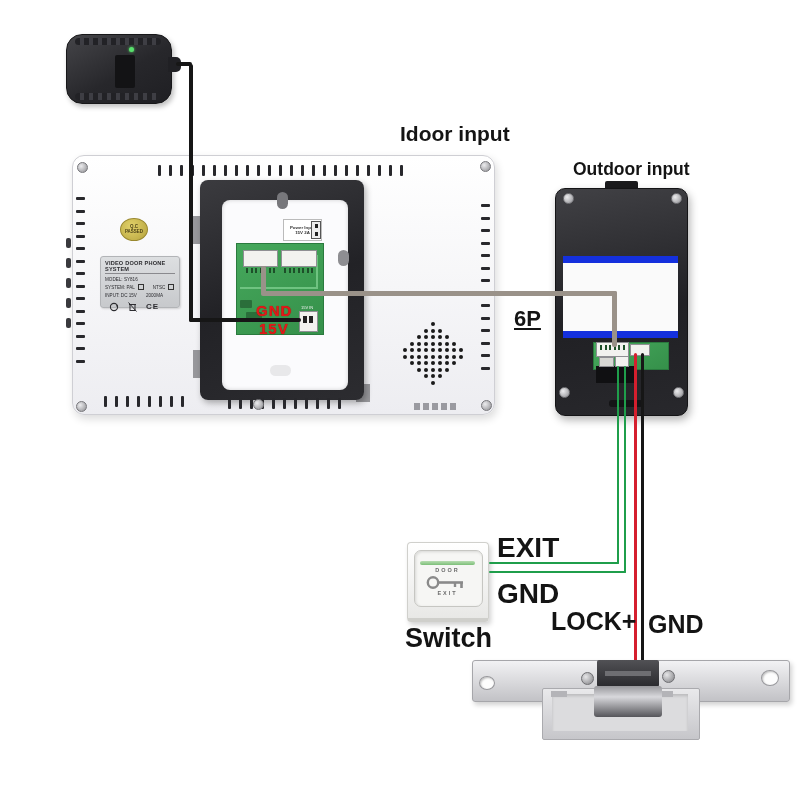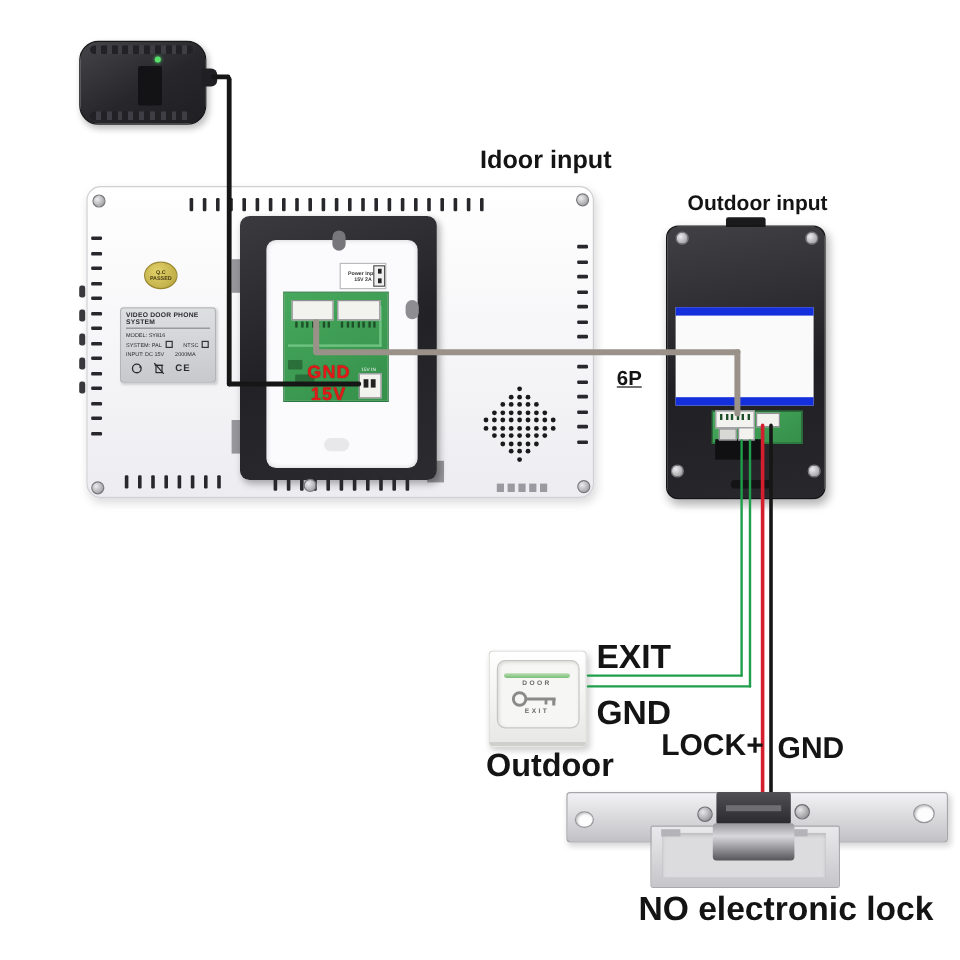--- a/index.html
+++ b/index.html
@@ -37,21 +37,21 @@
   .vent-v{position:absolute;display:flex;flex-direction:column;gap:9.5px;z-index:3;}
   .vent-v i{width:9px;height:3px;background:#28282c;border-radius:1px;}
   .nubs{position:absolute;display:flex;flex-direction:column;gap:10px;z-index:0;}
   .nubs i{width:5px;height:10px;background:#3a3a3e;border-radius:2px;}
   .dip{position:absolute;display:flex;gap:3px;z-index:3;}
   .dip i{width:6px;height:7px;background:#9a9aa0;}
   .qc{left:120px;top:218px;width:26px;height:21px;border-radius:50%;
       background:radial-gradient(circle at 40% 35%,#e2d26a,#b5a23c);border:1px solid #99882e;
       display:flex;flex-direction:column;align-items:center;justify-content:center;z-index:2;}
   .qc span{font-size:4.5px;font-weight:700;color:#4c4116;line-height:1.1;}
-  .speclabel{left:100px;top:256px;width:80px;height:63px;border-radius:3px;z-index:2;
+  .speclabel{left:100px;top:256px;width:80px;height:52px;border-radius:3px;z-index:2;
       background:linear-gradient(180deg,#dddfe1,#c7c9cc);border:1px solid #b2b4b7;
       box-shadow:1px 1px 2px rgba(0,0,0,.15);padding:3px 4px;box-sizing:border-box;color:#2c2c30;}
   .speclabel .t{font-size:5.6px;font-weight:700;letter-spacing:.2px;border-bottom:.5px solid #8a8a8e;padding-bottom:1px;}
   .speclabel .r{font-size:4.6px;margin-top:2.5px;display:flex;align-items:center;gap:3px;}
   .cb{display:inline-block;width:4px;height:4px;border:.7px solid #333;}
   .icons{display:flex;align-items:center;gap:9px;margin-top:4px;margin-left:4px;}
   .ce{font-size:8px;font-weight:700;letter-spacing:1px;}
 
   .bracket{left:200px;top:180px;width:164px;height:220px;border-radius:8px;z-index:2;
       background:linear-gradient(160deg,#3b3b3f,#222226 50%,#2c2c30);
@@ -424,21 +424,21 @@
   <div class="abs out-dark"></div>
   <div class="abs out-slot"></div>
 
   <span class="wire w-black" style="left:176px;top:62px;width:16px;height:4px;"></span>
   <span class="wire w-black" style="left:189px;top:64px;width:4px;height:258px;"></span>
   <span class="wire w-black" style="left:189px;top:318px;width:112px;height:4px;"></span>
 
   <span class="wire w-gray" style="left:261px;top:266px;width:5px;height:28px;"></span>
   <span class="wire w-gray" style="left:261px;top:291px;width:356px;height:5px;"></span>
   <span class="wire w-gray" style="left:612px;top:291px;width:5px;height:56px;"></span>
-  <div class="lbl" style="left:514px;top:306px;font-size:17px;text-decoration:underline;">6P</div>
+  <div class="lbl" style="left:514px;top:306px;font-size:22px;text-decoration:underline;">6P</div>
 
   <span class="wire w-green" style="left:617px;top:366px;width:2px;height:198px;"></span>
   <span class="wire w-green" style="left:489px;top:562px;width:130px;height:2px;"></span>
 
   <span class="wire w-green" style="left:624px;top:366px;width:2px;height:207px;"></span>
   <span class="wire w-green" style="left:489px;top:571px;width:137px;height:2px;"></span>
 
   <span class="wire w-red" style="left:634px;top:353px;width:3px;height:310px;"></span>
 
   <span class="wire w-black" style="left:641px;top:353px;width:3px;height:310px;"></span>
@@ -452,30 +452,29 @@
   <div class="abs sw-inner"></div>
   <span class="abs sw-strip"></span>
   <div class="sw-txt" style="top:567px;">DOOR</div>
   <svg class="abs" style="left:425px;top:575px;z-index:4;" width="44" height="15" viewBox="0 0 44 15">
     <circle cx="8" cy="7.5" r="5.2" fill="none" stroke="#8a8a8a" stroke-width="2.4"></circle>
     <line x1="13.5" y1="7.5" x2="38" y2="7.5" stroke="#8a8a8a" stroke-width="2.6"></line>
     <line x1="30" y1="7.5" x2="30" y2="12" stroke="#8a8a8a" stroke-width="2.4"></line>
     <line x1="36.5" y1="7.5" x2="36.5" y2="13" stroke="#8a8a8a" stroke-width="2.6"></line>
   </svg>
   <div class="sw-txt" style="top:590px;">EXIT</div>
-  <div class="lbl" style="left:405px;top:623px;font-size:27px;">Outdoor</div>
+  <div class="lbl" style="left:405px;top:623px;font-size:27px;">Switch</div>
 
   <div class="abs lockplate"></div>
   <span class="lockhole" style="left:479px;top:676px;width:14px;height:12px;"></span>
   <span class="lockhole" style="left:761px;top:670px;width:16px;height:14px;"></span>
   <div class="abs tray"></div>
   <div class="abs tray-in"></div>
   <span class="notch" style="left:551px;top:691px;"></span>
   <span class="notch" style="left:657px;top:691px;"></span>
   <div class="abs latch">
       <i></i>
     </div>
   <div class="abs keeper"></div>
   <span class="lscrew" style="left:581px;top:672px;"></span>
   <span class="lscrew" style="left:662px;top:670px;"></span>
-  <div class="lbl" style="left:532px;top:742px;font-size:28px;">NO electronic lock</div>
 
 </div>
 
 </body></html>

